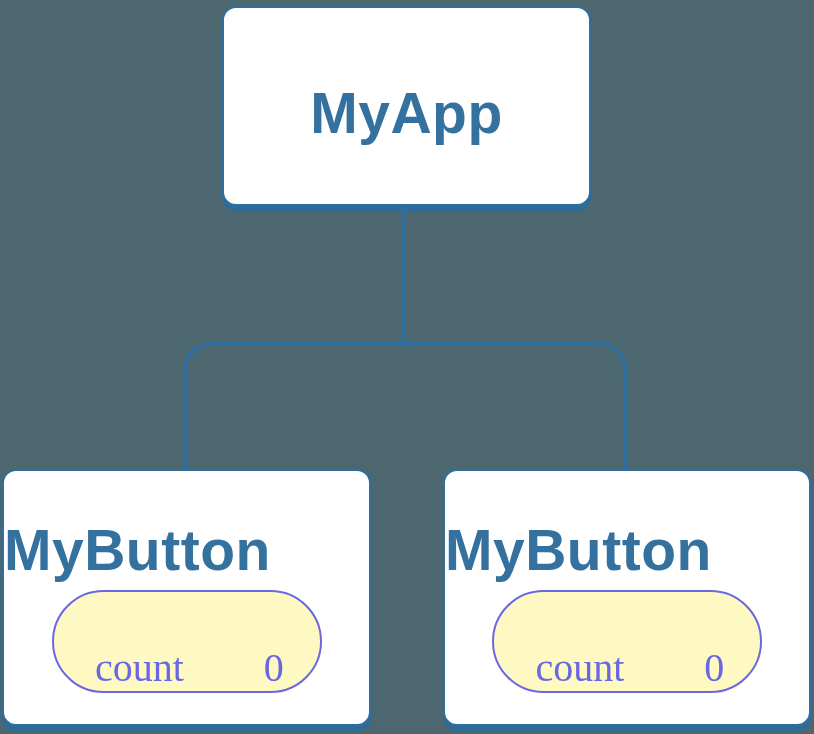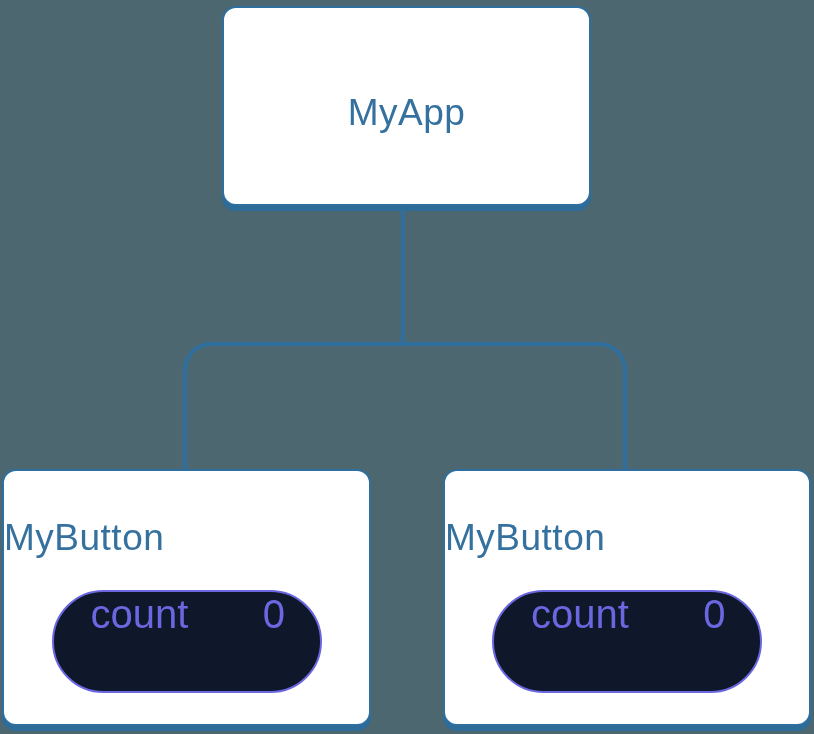--- a/index.html
+++ b/index.html
@@ -17,22 +17,22 @@
     border-radius: 14px;
     box-shadow: 0 5px 0 #2D6B98;
   }
   #node-root {
     left: 222px; top: 6px; width: 369px; height: 200px;
     display: flex; align-items: center; justify-content: center;
     padding-top: 14px;
   }
   .node-label {
     color: #35719F;
-    font-size: 37px;
-    font-weight: 400;
+    font-size: 57px;
+    font-weight: 700;
     letter-spacing: 0.5px;
   }
   #connector-stem {
     position: absolute;
     left: 401px; top: 209px;
     width: 4px; height: 137px;
     background: #2F6F9F;
   }
   #connector-bracket {
     position: absolute;
@@ -47,28 +47,29 @@
   #node-child-1 { left: 443px; width: 368px; }
   .child-title {
     position: absolute;
     top: 46px; left: 0; width: 100%;
   }
   .state-pill {
     position: absolute;
     top: 119px; left: 50%;
     transform: translateX(-50%);
     width: 270px; height: 103px;
-    background: #0f172a;
+    background: #fef9c3;
     border: 2.5px solid #6A67E0;
     border-radius: 52px;
     display: flex;
-    align-items: flex-start;
+    align-items: flex-end;
     overflow: hidden;
     color: #6A67E0;
     font-size: 40px;
+    font-family: Liberation Serif, serif;
   }
   .state-name {
     flex: 0 0 172px;
     display: flex; align-items: center; justify-content: center;
   }
   .state-divider {
     flex: 0 0 2.5px;
     background: #6A67E0;
   }
   .state-value {

